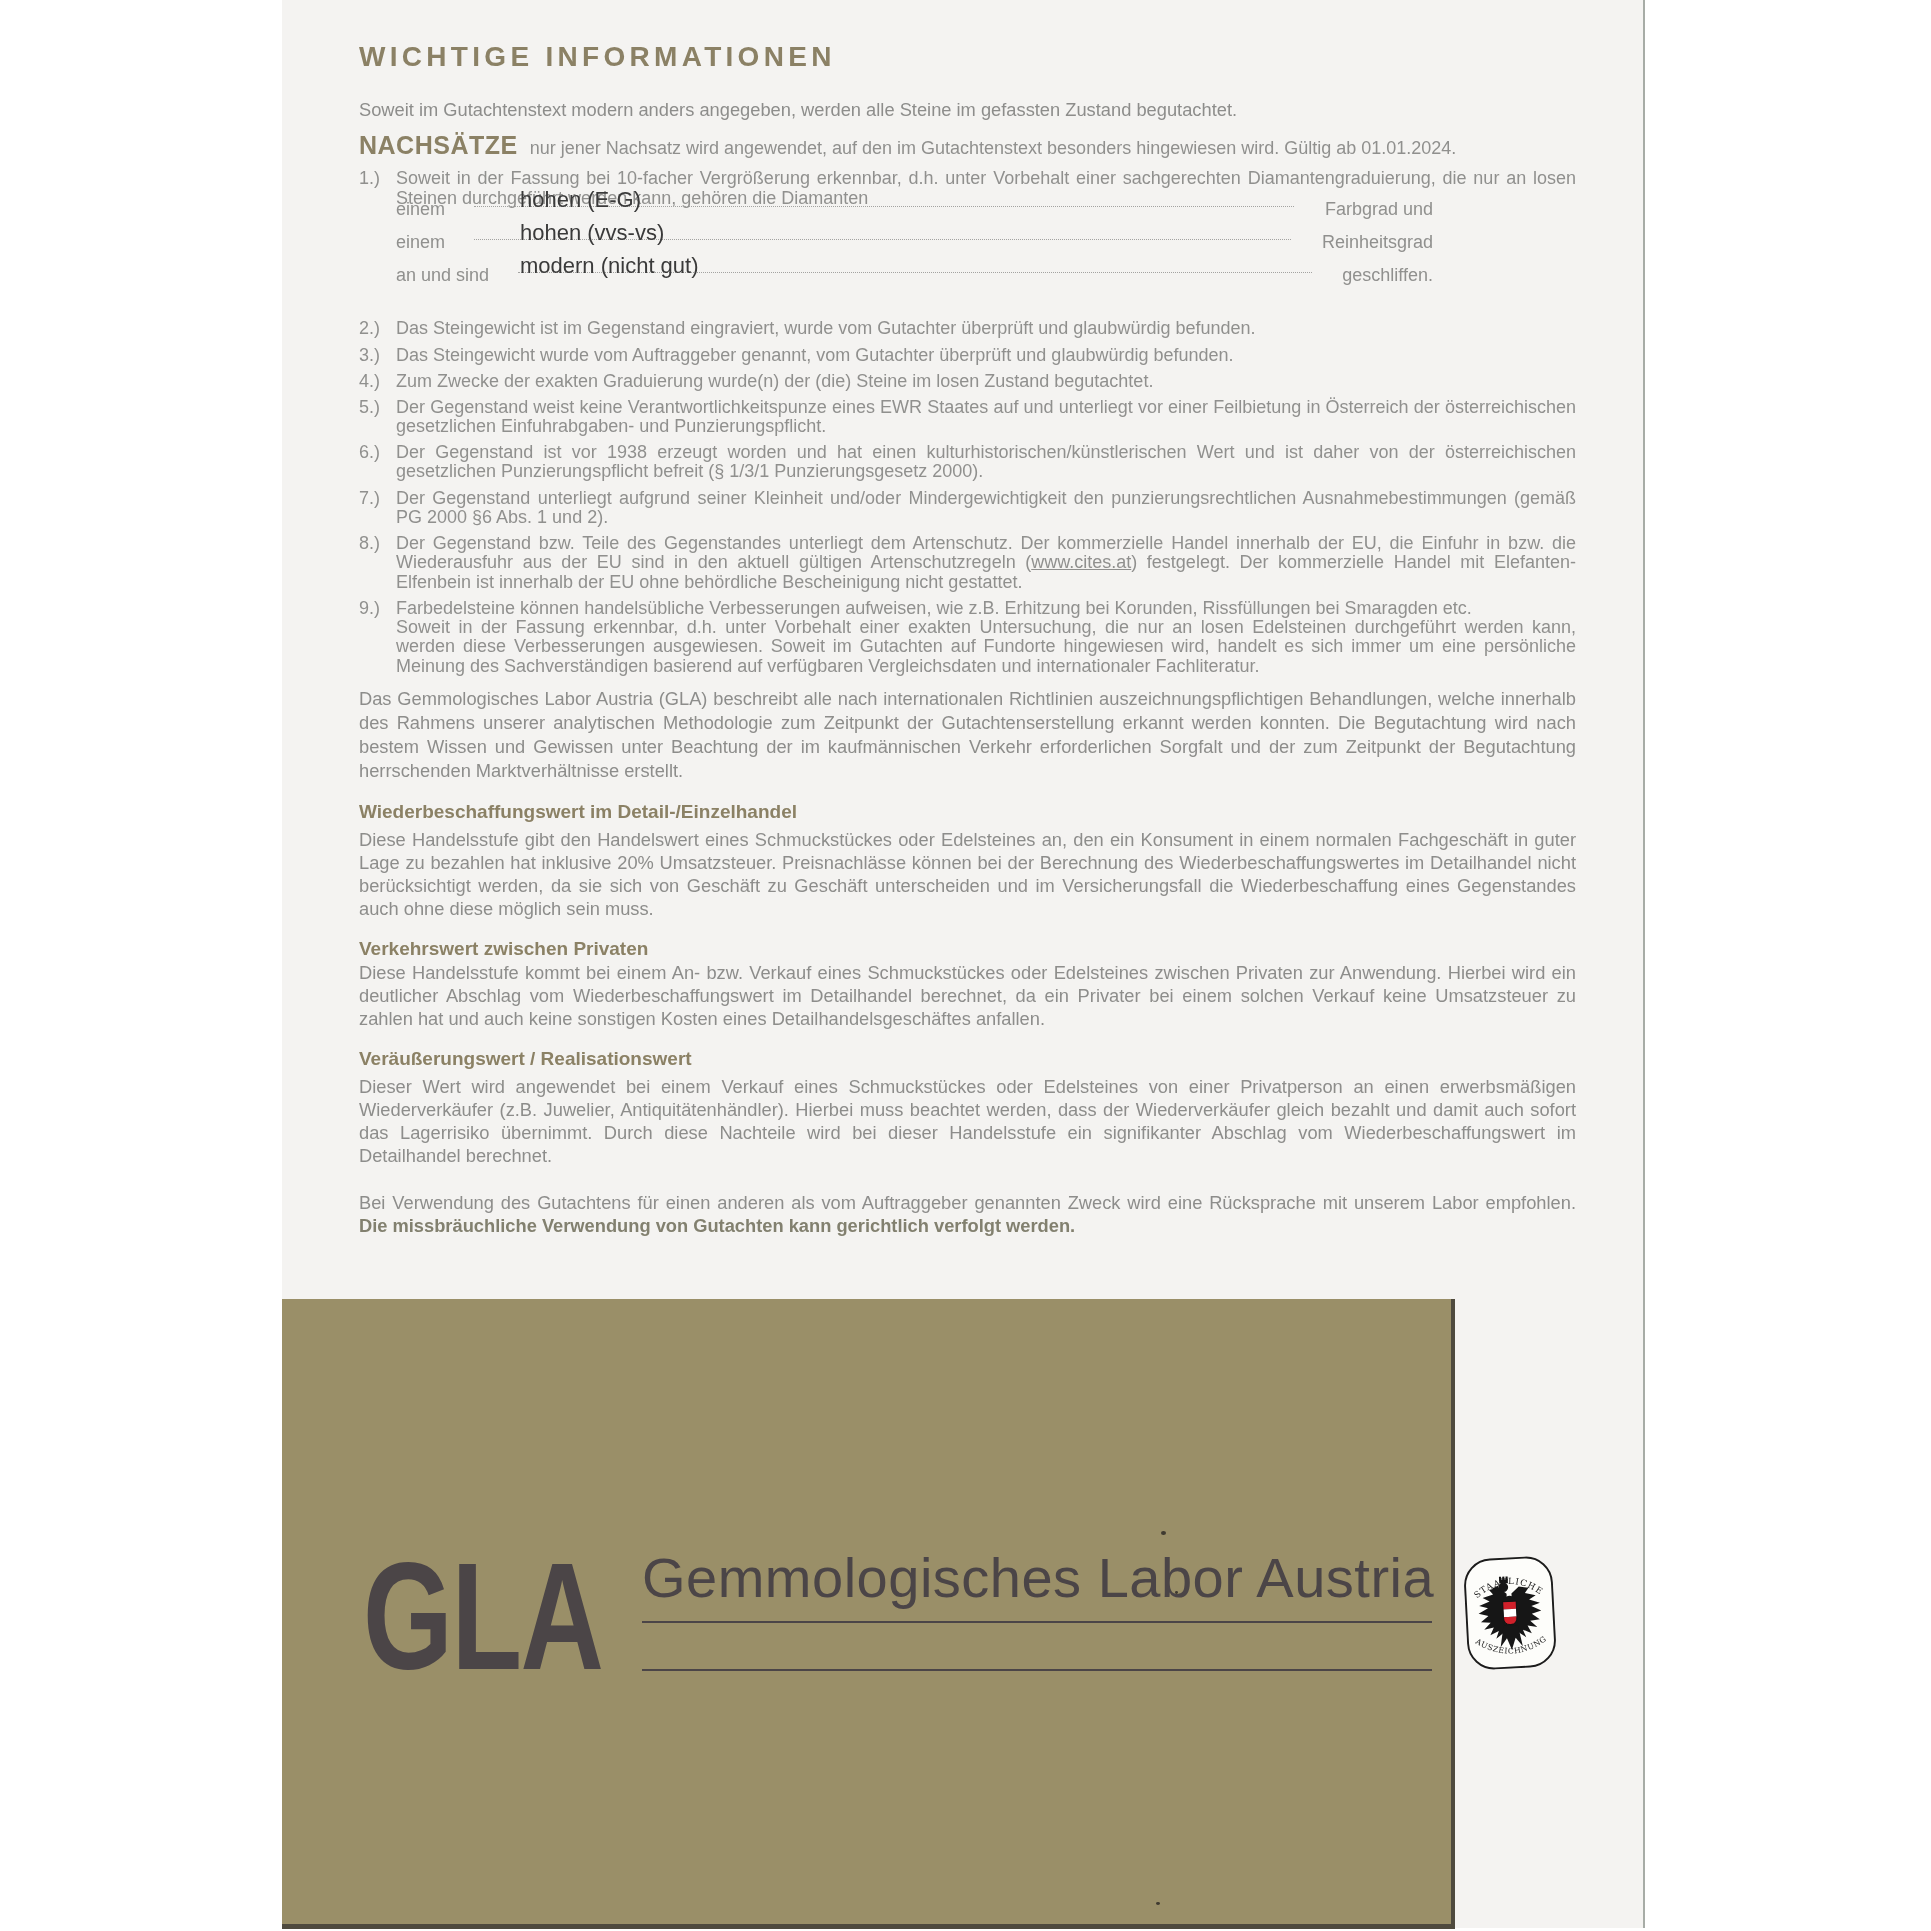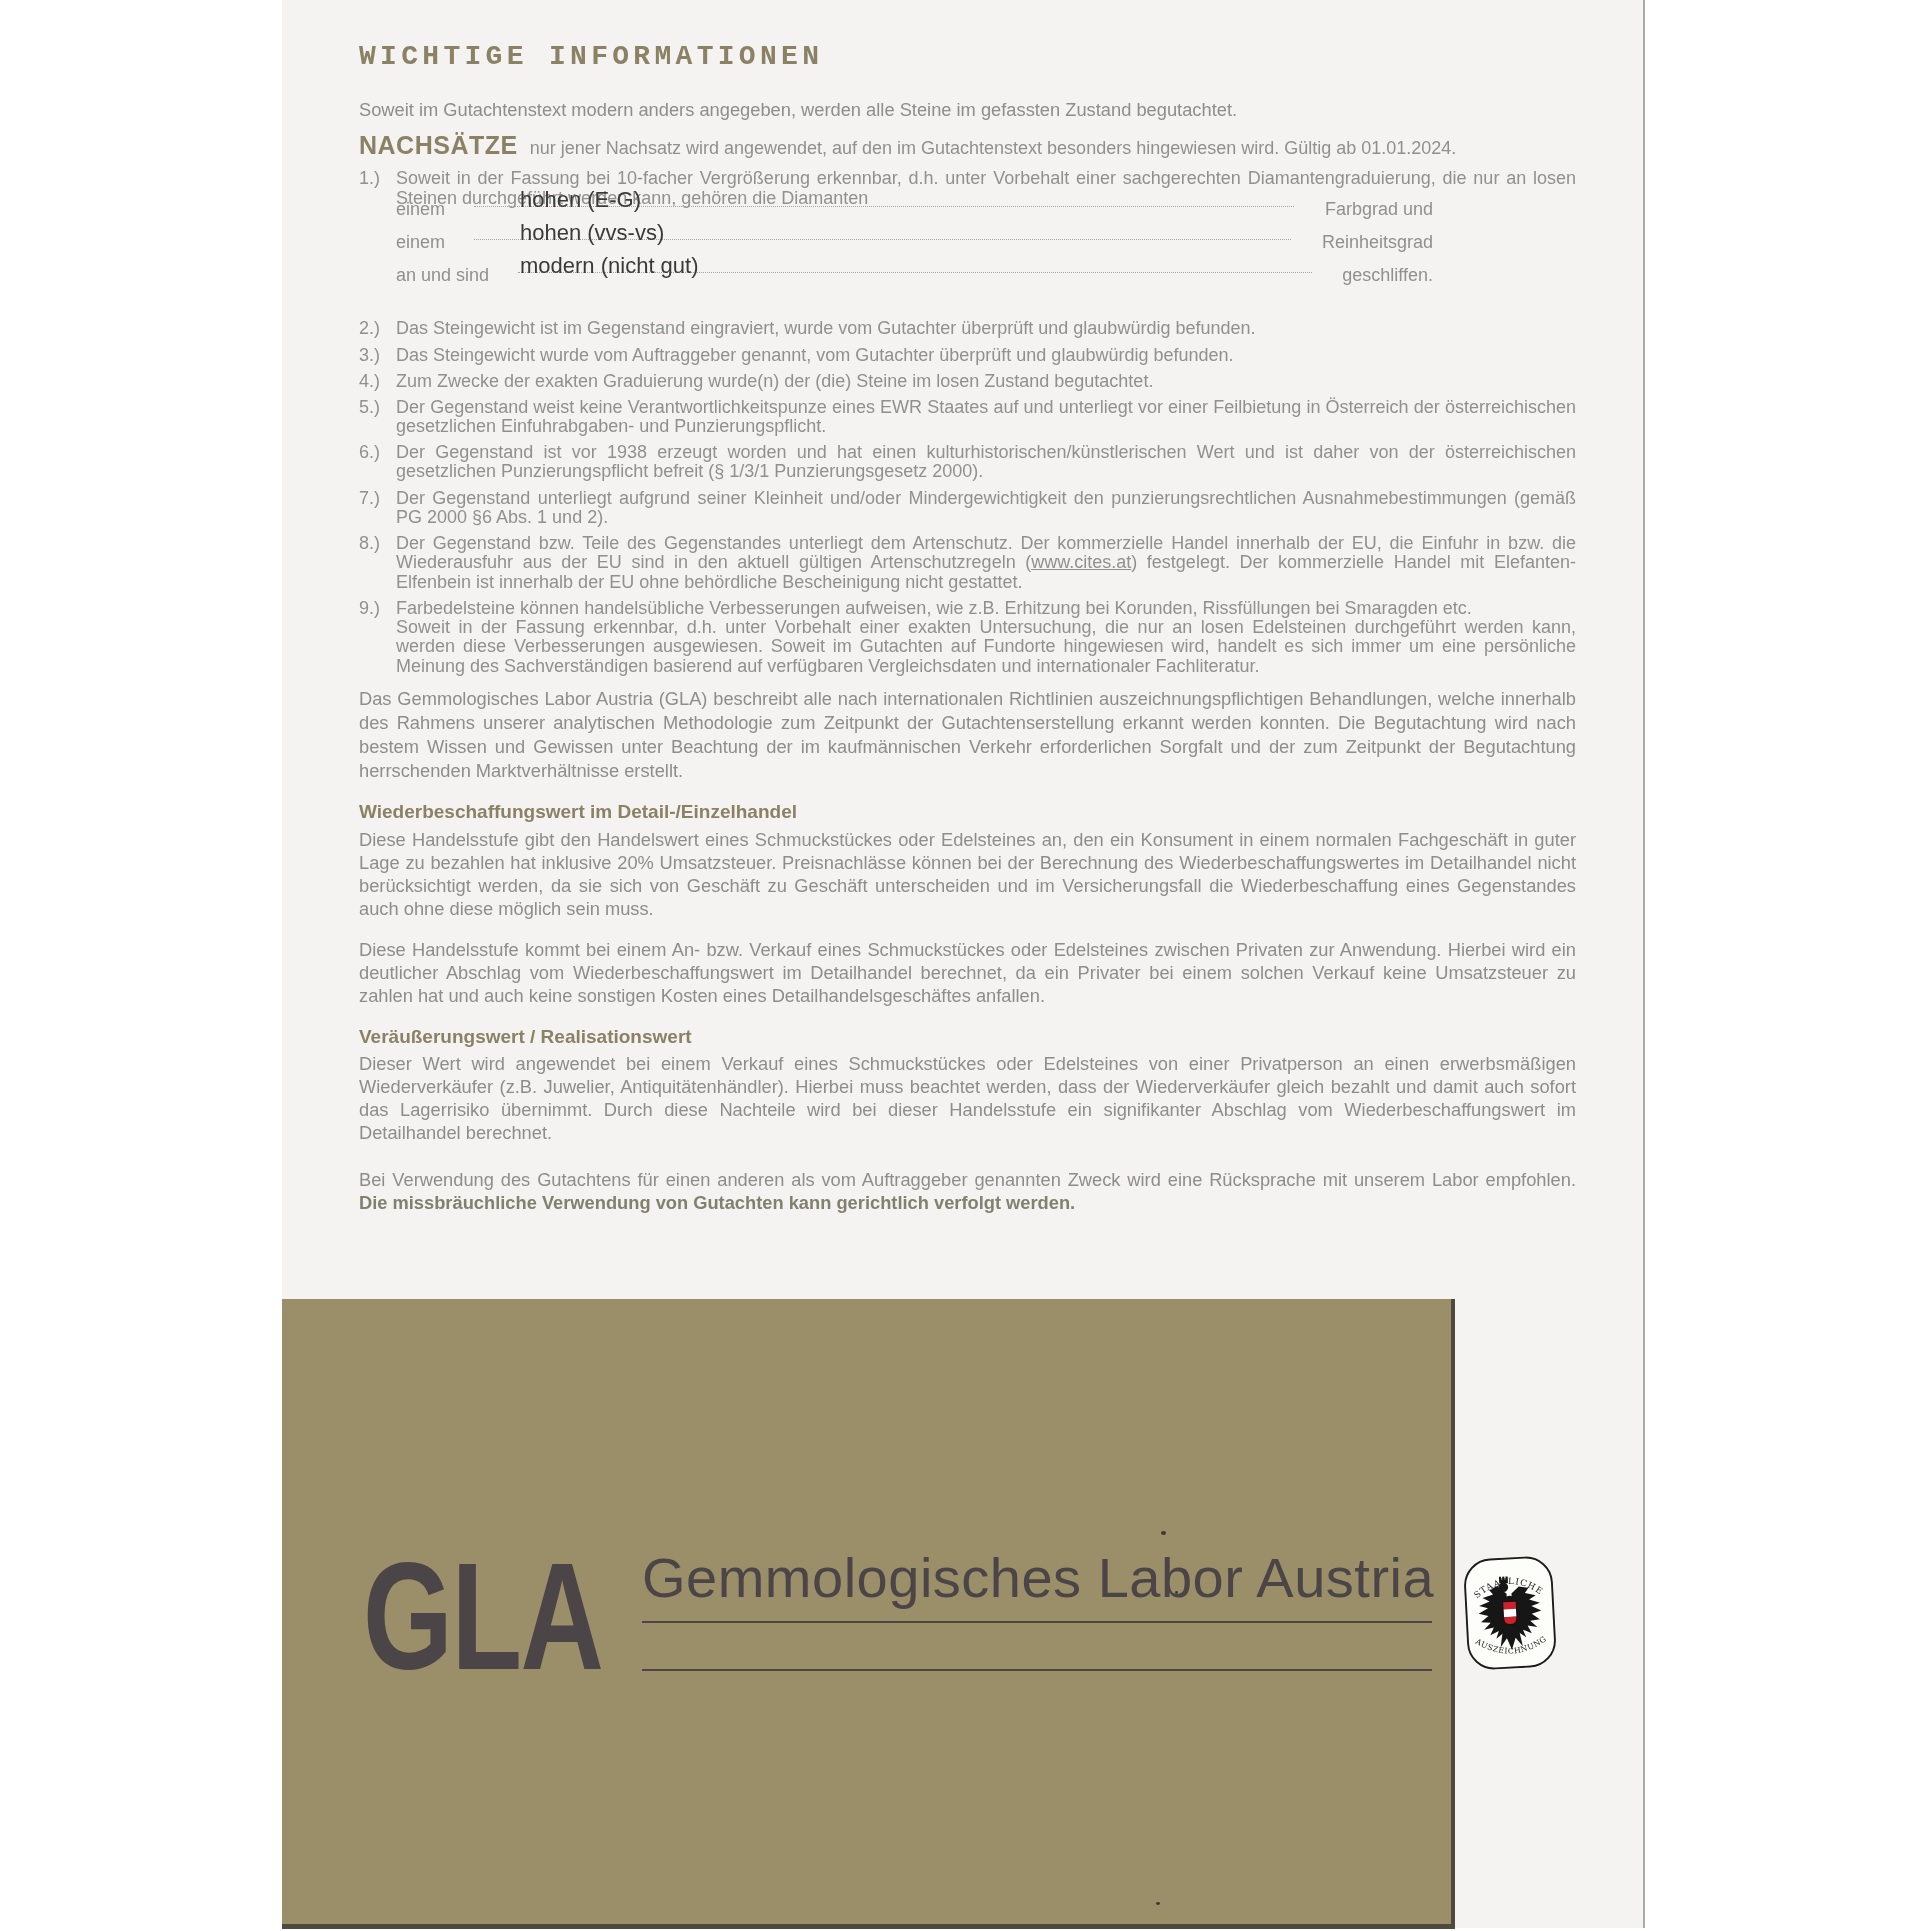--- a/index.html
+++ b/index.html
@@ -8,21 +8,21 @@
     font-family:"Liberation Sans","DejaVu Sans",sans-serif;
     -webkit-font-smoothing:antialiased;
   }
   .paper{
     position:absolute;left:282px;top:0;width:1363px;height:1928px;
     background:#f4f3f1;border-right:2.9px solid #a7aca6;box-sizing:border-box;
   }
   .content{position:absolute;left:77px;top:0;width:1217px;}
   .doc-title{
     margin:42px 0 0 0;font-size:28px;font-weight:bold;letter-spacing:4.3px;
-    color:#8b8165;line-height:29px;font-family:Liberation Mono, monospace;
+    color:#8b8165;line-height:29px;
   }
   .intro{margin-top:28px;font-size:18.3px;line-height:22px;color:#8d8d8b;}
   .intro p{margin:0;text-align:justify;}
   .nachsatz-row{margin-top:10.6px;line-height:27px;}
   .nachsatz-head{font-size:25px;font-weight:bold;color:#8b8165;letter-spacing:0.5px;}
   .nachsatz-note{font-size:18px;color:#90908e;padding-left:7.7px;}
   .items{margin-top:7.7px;}
   .item{display:flex;margin-bottom:6.8px;font-size:18px;line-height:19.3px;color:#90908e;}
   .item .num{width:37px;flex-shrink:0;}
   .item .itext{flex:1;text-align:justify;}
@@ -151,20 +151,21 @@
           <p>Soweit in der Fassung erkennbar, d.h. unter Vorbehalt einer exakten Untersuchung, die nur an losen Edelsteinen durchgeführt werden kann, werden diese Verbesserungen ausgewiesen. Soweit im Gutachten auf Fundorte hingewiesen wird, handelt es sich immer um eine persönliche Meinung des Sachverständigen basierend auf verfügbaren Vergleichsdaten und internationaler Fachliteratur.</p>
         </span>
       </div>
     </div>
 
     <p class="para">Das Gemmologisches Labor Austria (GLA) beschreibt alle nach internationalen Richtlinien auszeichnungspflichtigen Behandlungen, welche innerhalb des Rahmens unserer analytischen Methodologie zum Zeitpunkt der Gutachtenserstellung erkannt werden konnten. Die Begutachtung wird nach bestem Wissen und Gewissen unter Beachtung der im kaufmännischen Verkehr erforderlichen Sorgfalt und der zum Zeitpunkt der Begutachtung herrschenden Marktverhältnisse erstellt.</p>
 
     <div class="sec-head">Wiederbeschaffungswert im Detail-/Einzelhandel</div>
     <p class="sec-body">Diese Handelsstufe gibt den Handelswert eines Schmuckstückes oder Edelsteines an, den ein Konsument in einem normalen Fachgeschäft in guter Lage zu bezahlen hat inklusive 20% Umsatzsteuer. Preisnachlässe können bei der Berechnung des Wiederbeschaffungswertes im Detailhandel nicht berücksichtigt werden, da sie sich von Geschäft zu Geschäft unterscheiden und im Versicherungsfall die Wiederbeschaffung eines Gegenstandes auch ohne diese möglich sein muss.</p>
 
+    <div class="sec-head h2">Verkehrswert zwischen Privaten</div>
     <p class="sec-body b2">Diese Handelsstufe kommt bei einem An- bzw. Verkauf eines Schmuckstückes oder Edelsteines zwischen Privaten zur Anwendung. Hierbei wird ein deutlicher Abschlag vom Wiederbeschaffungswert im Detailhandel berechnet, da ein Privater bei einem solchen Verkauf keine Umsatzsteuer zu zahlen hat und auch keine sonstigen Kosten eines Detailhandelsgeschäftes anfallen.</p>
 
     <div class="sec-head h3">Veräußerungswert / Realisationswert</div>
     <p class="sec-body">Dieser Wert wird angewendet bei einem Verkauf eines Schmuckstückes oder Edelsteines von einer Privatperson an einen erwerbsmäßigen Wiederverkäufer (z.B. Juwelier, Antiquitätenhändler). Hierbei muss beachtet werden, dass der Wiederverkäufer gleich bezahlt und damit auch sofort das Lagerrisiko übernimmt. Durch diese Nachteile wird bei dieser Handelsstufe ein signifikanter Abschlag vom Wiederbeschaffungswert im Detailhandel berechnet.</p>
 
     <p class="closing"><span>Bei Verwendung des Gutachtens für einen anderen als vom Auftraggeber genannten Zweck wird eine Rücksprache mit unserem Labor empfohlen. </span><b>Die missbräuchliche Verwendung von Gutachten kann gerichtlich verfolgt werden.</b></p>
 
   </div>
 </div>
 

